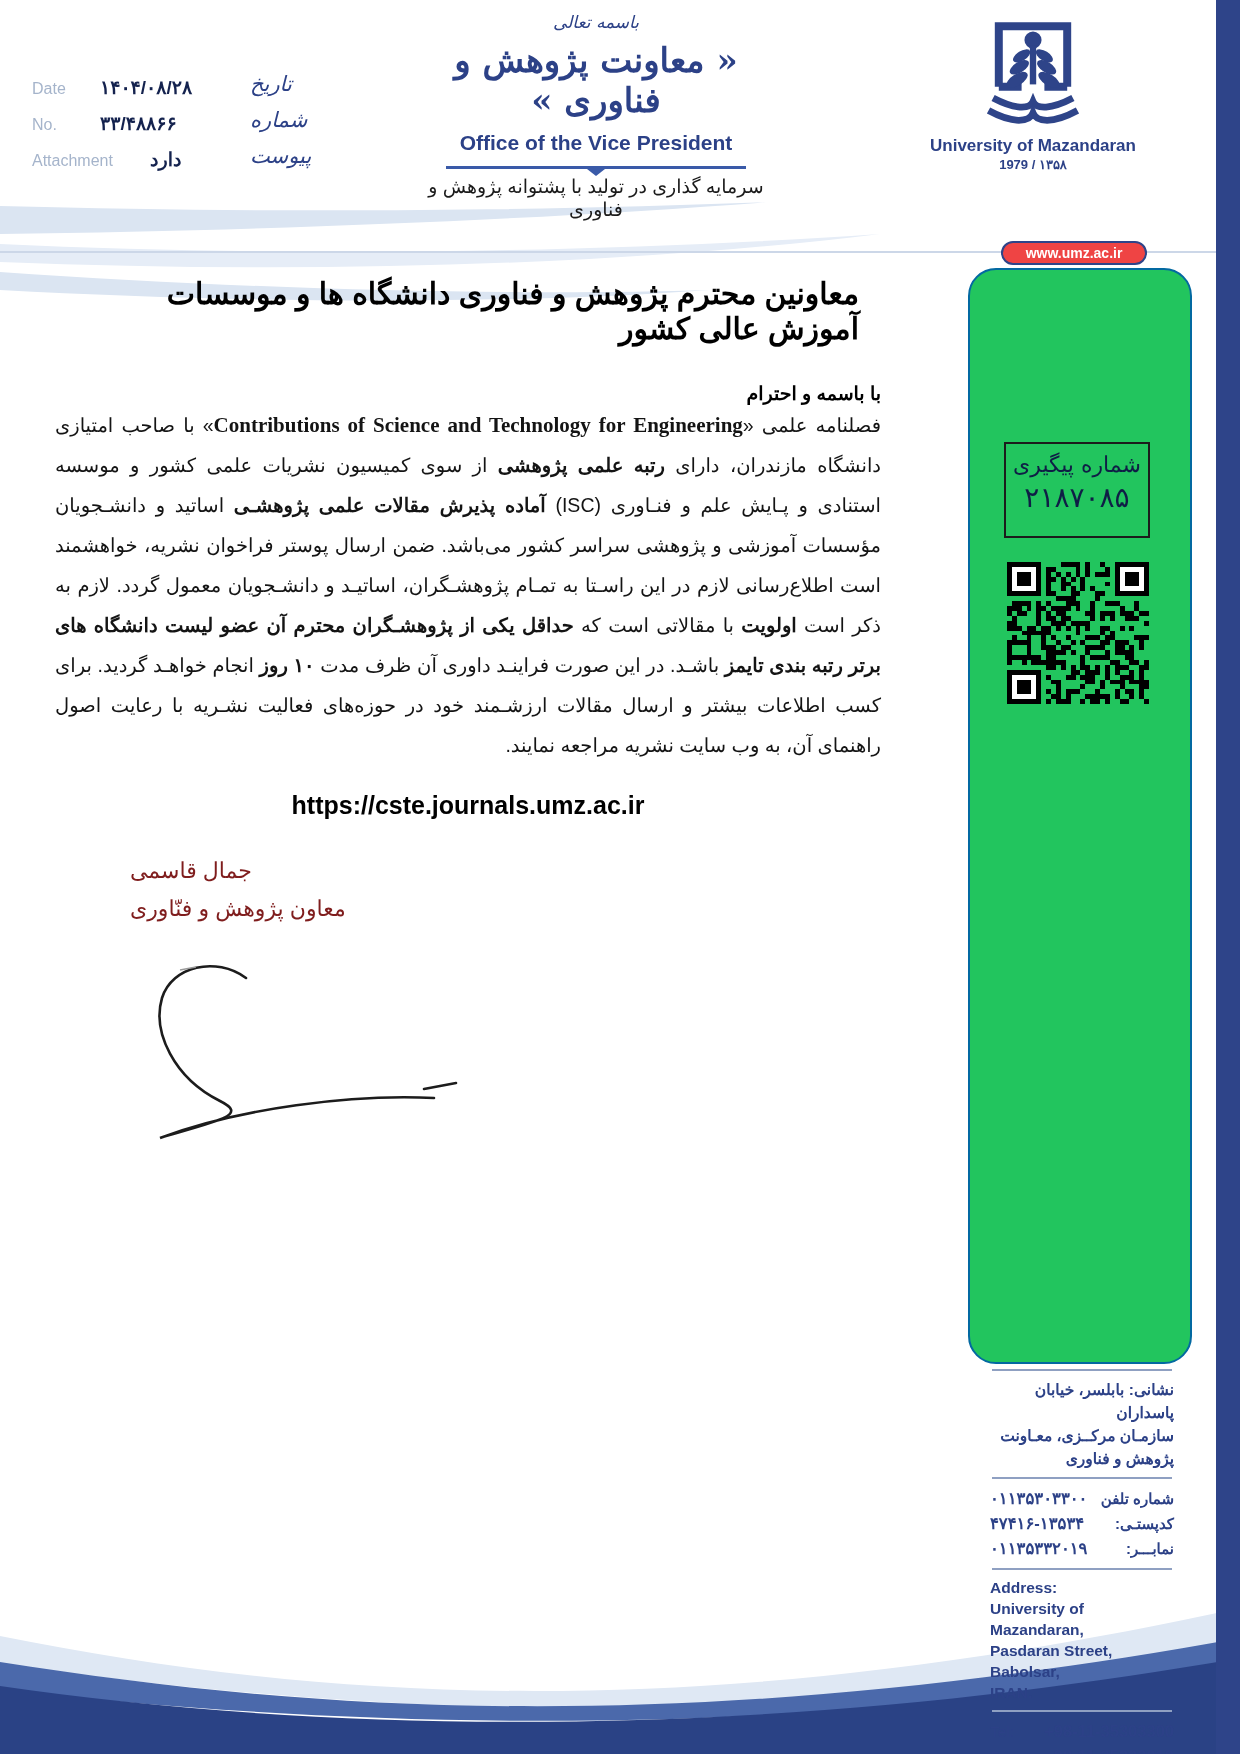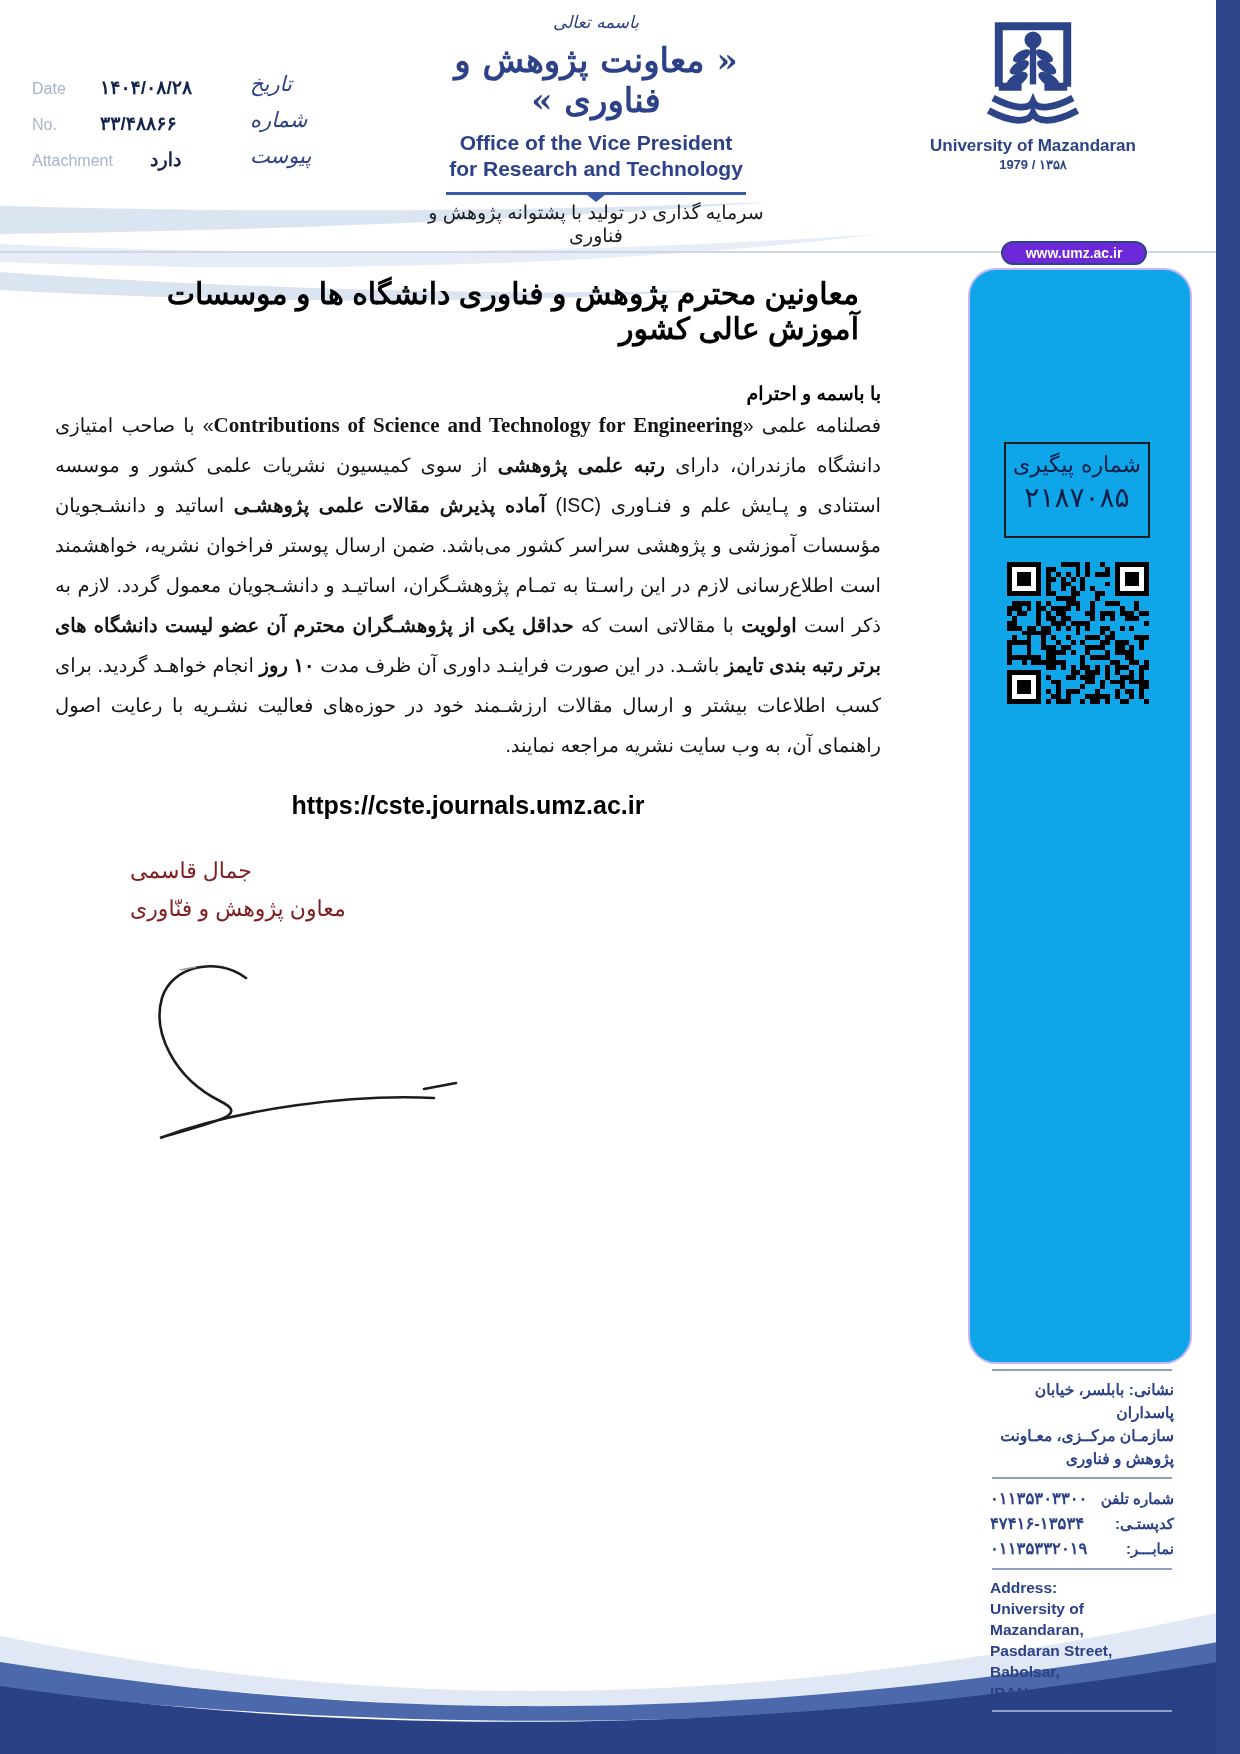--- a/index.html
+++ b/index.html
@@ -27,27 +27,27 @@
   .head-rule{position:relative;height:3px;background:#3a5aa8;width:300px;margin:10px auto 6px auto;}
   .head-rule:after{content:'';position:absolute;left:50%;top:3px;transform:translateX(-50%);
      border-left:9px solid transparent;border-right:9px solid transparent;border-top:7px solid #3a5aa8;}
   .slogan{color:#1a1a1a;font-size:19px;margin-top:4px;direction:rtl;}
 
   
   .logo-block{position:absolute;left:880px;top:16px;width:306px;text-align:center;color:#2c4187;z-index:2;}
   .uni-fa{font-size:28px;font-weight:bold;font-family:"DejaVu Serif",serif;font-style:italic;margin-top:2px;}
   .uni-en{font-size:17px;font-weight:bold;margin-top:2px;}
   .uni-year{font-size:13px;font-weight:bold;margin-top:1px;}
-  .site-pill{position:absolute;left:1001px;top:241px;width:146px;height:24px;background:#6d28d9;
+  .site-pill{position:absolute;left:1001px;top:241px;width:146px;height:24px;background:#ef4444;
      border:2px solid #2e4489;border-radius:13px;color:#fff;font-size:14px;font-weight:bold;
      text-align:center;line-height:20px;z-index:4;box-sizing:border-box;}
 
   
-  .side-panel{position:absolute;left:968px;top:268px;width:224px;height:1096px;background:#0ea5e9;
-     border:2px solid #c4b5fd;border-radius:28px;box-sizing:border-box;z-index:3;}
+  .side-panel{position:absolute;left:968px;top:268px;width:224px;height:1096px;background:#22c55e;
+     border:2px solid #0369a1;border-radius:28px;box-sizing:border-box;z-index:3;}
   .track-box{position:absolute;left:34px;top:172px;width:146px;height:96px;border:2px solid #1c1c1c;
      direction:rtl;text-align:center;color:#0f1e46;font-family:"DejaVu Serif",serif;box-sizing:border-box;}
   .track-label{font-size:22px;margin-top:8px;}
   .track-num{font-size:28px;margin-top:4px;letter-spacing:2px;}
   .qr{position:absolute;left:37px;top:292px;width:142px;height:142px;}
 
   .panel-footer{position:absolute;left:20px;right:16px;top:1092px;color:#2c4187;}
   .prule{border:none;border-top:2px solid #8fa0c2;margin:7px 2px;}
   .addr-fa{direction:rtl;text-align:right;font-size:15.5px;line-height:23px;font-weight:bold;}
   .fa-row{display:flex;justify-content:space-between;direction:rtl;font-size:15px;line-height:25px;font-weight:bold;}
@@ -102,21 +102,20 @@
     <span class="meta-en" style="left:0;top:80px">Attachment</span>
     <span class="meta-val" style="left:118px;top:76px">دارد</span>
     <span class="meta-fa" style="left:218px;top:72px">پیوست</span>
   </div>
 
   <div class="center-head">
     <div class="besm">باسمه تعالی</div>
     <div class="dept">« معاونت پژوهش و فناوری »</div>
     <div class="office">
       <div>Office of the Vice President</div>
-      <div>for Research and Technology</div>
     </div>
     <div class="head-rule"></div>
     <div class="slogan">سرمایه گذاری در تولید با پشتوانه پژوهش و فناوری</div>
   </div>
 
   <div class="logo-block">
     <svg width="118" height="114" viewBox="0 0 100 100">
       <g fill="none" stroke="#2e4489" stroke-width="7">
         <path d="M20,62 L20,9 L80,9 L80,62"></path>
         <path d="M20,62 L40,62 M60,62 L80,62" stroke-width="7"></path>

